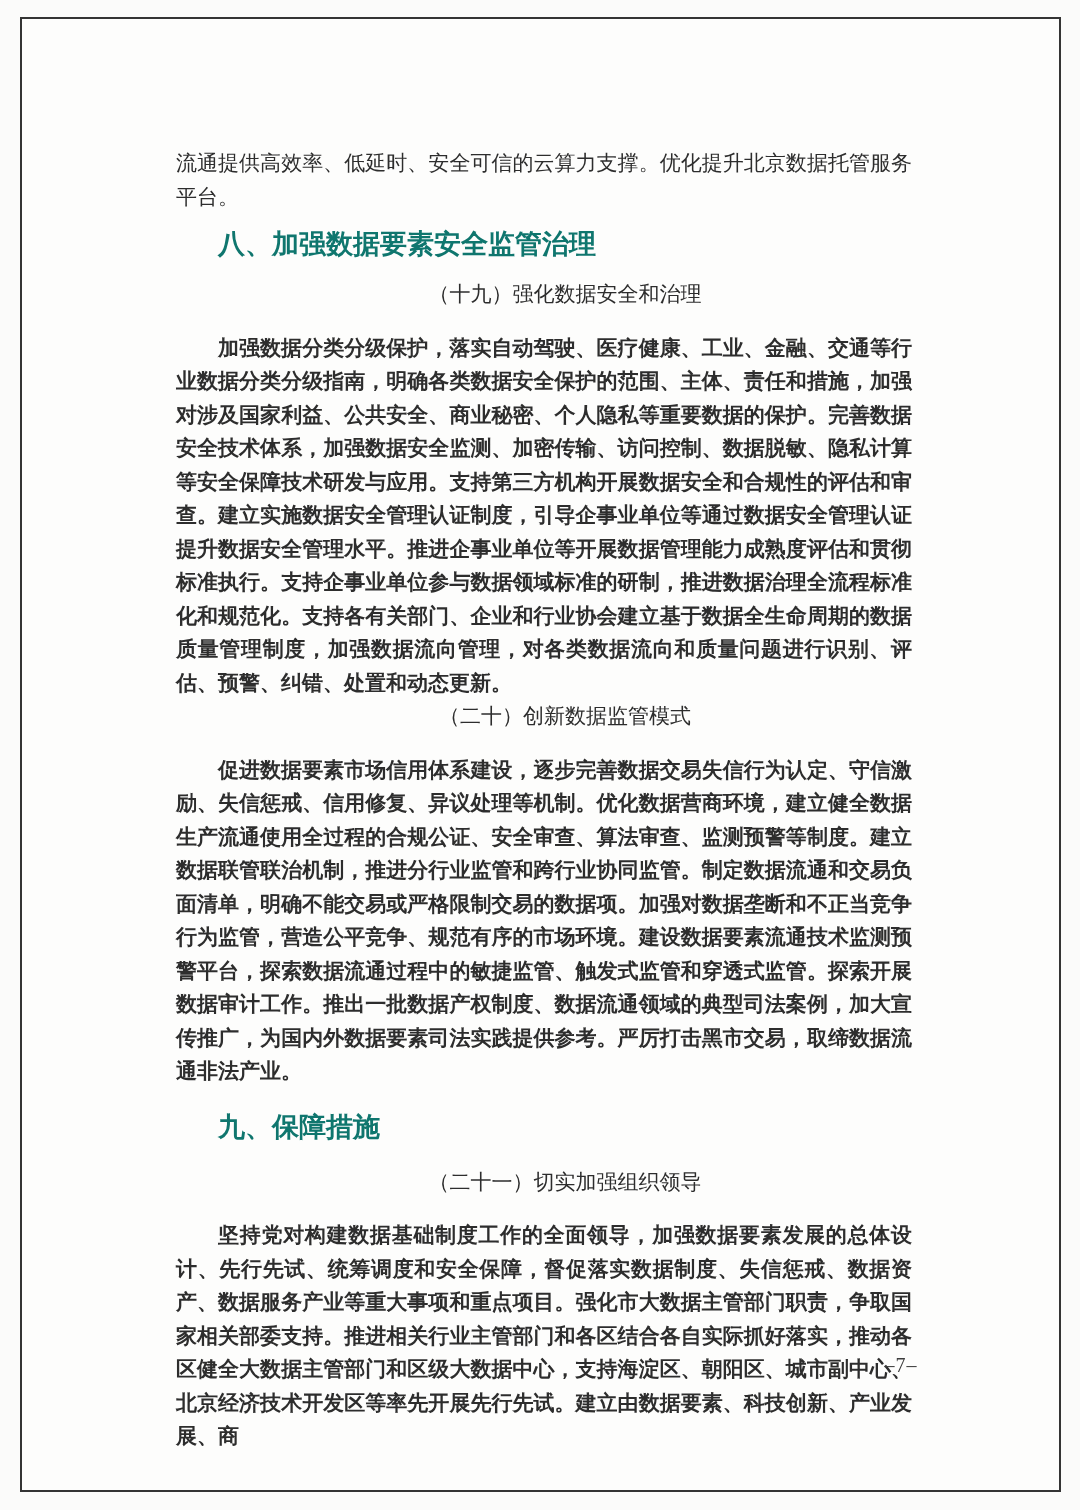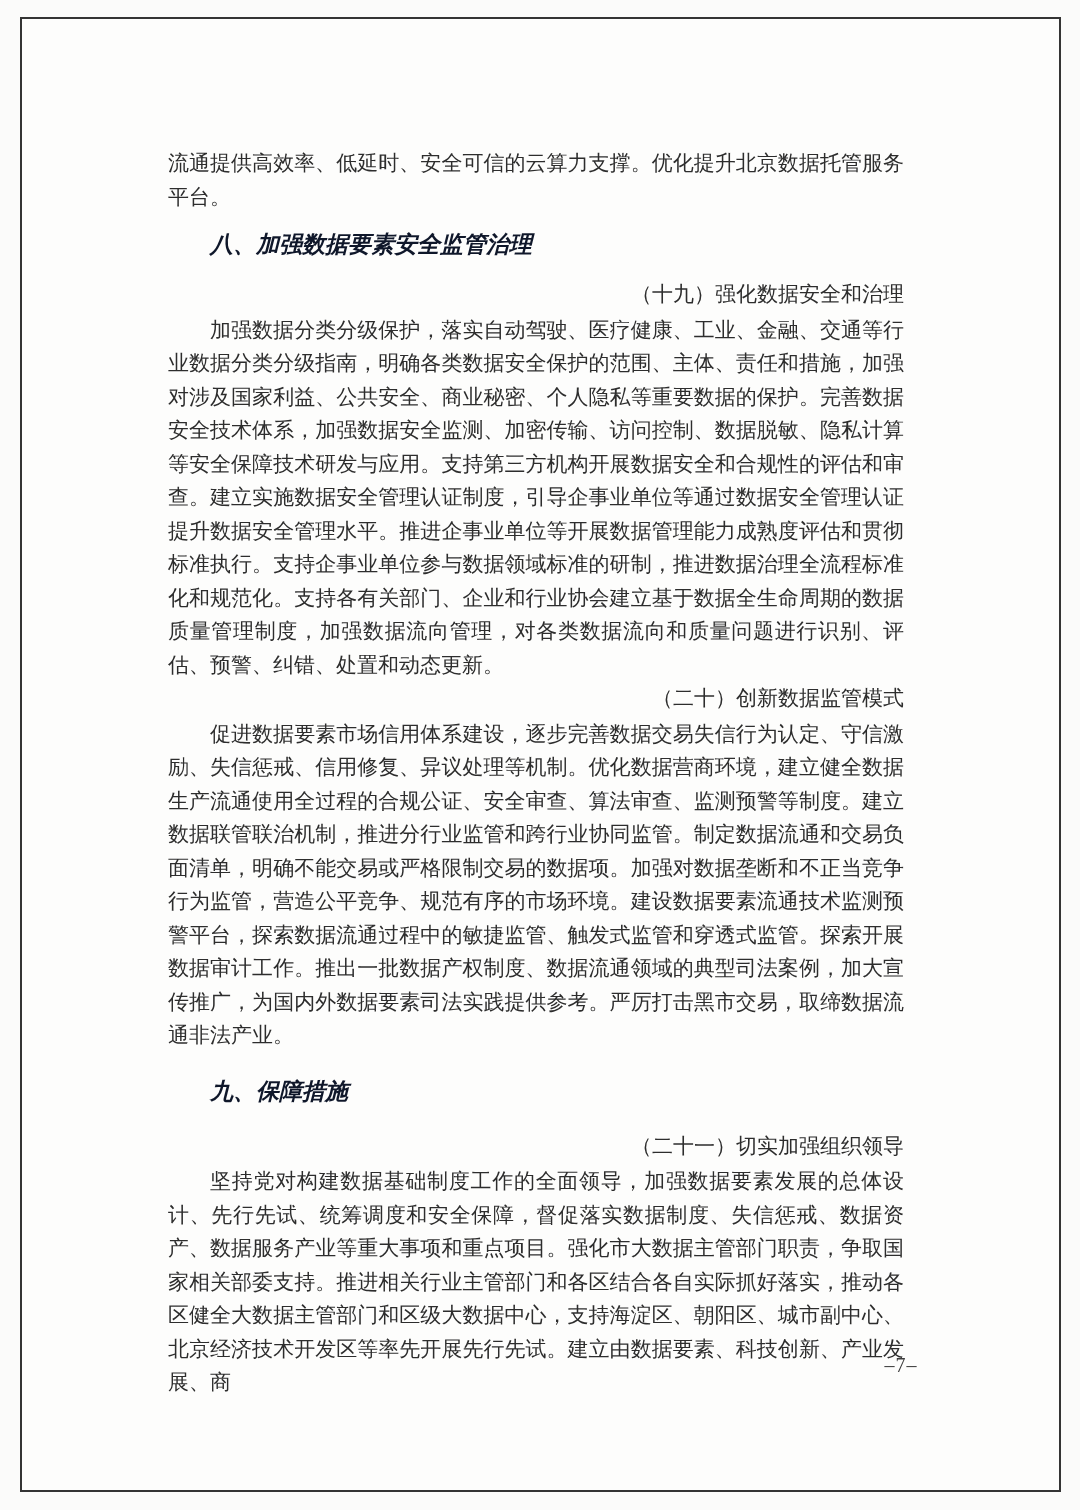--- a/index.html
+++ b/index.html
@@ -19,53 +19,53 @@
     position: absolute;
     left: 20px;
     top: 17px;
     width: 1037px;
     height: 1471px;
     border: 2px solid #343434;
     background: #fdfdfc;
   }
   .content {
     position: absolute;
-    left: 168px;
+    left: 176px;
     top: 147px;
     width: 736px;
   }
   .body-par, .sub-title, .cont-par {
     margin: 0;
     font-size: 21px;
     line-height: 33.5px;
     text-align: justify;
     letter-spacing: 0px;
     color: #2d2d2d;
   }
   .cont-par {
     text-indent: 0;
   }
   .body-par {
     text-indent: 42px;
-    margin-top: 2px;
+    margin-top: 20px;
+    font-weight: bold;
   }
   .sub-title {
     text-indent: 42px;
-    text-align: right;
+    text-align: center;
     margin-top: 17px;
   }
   .section-heading {
     margin: 13px 0 0 0;
-    font-size: 23px;
+    font-size: 27px;
     line-height: 34px;
     font-weight: bold;
     text-indent: 42px;
     font-family: "Liberation Sans", "DejaVu Sans", sans-serif;
-    color: #0f172a;
-    font-style: italic;
+    color: #0f766e;
   }
   .section-heading.second {
     margin-top: 21px;
   }
   .sub-title.tight {
     margin-top: 0px;
   }
   .sub-title.after-heading2 {
     margin-top: 22px;
   }

